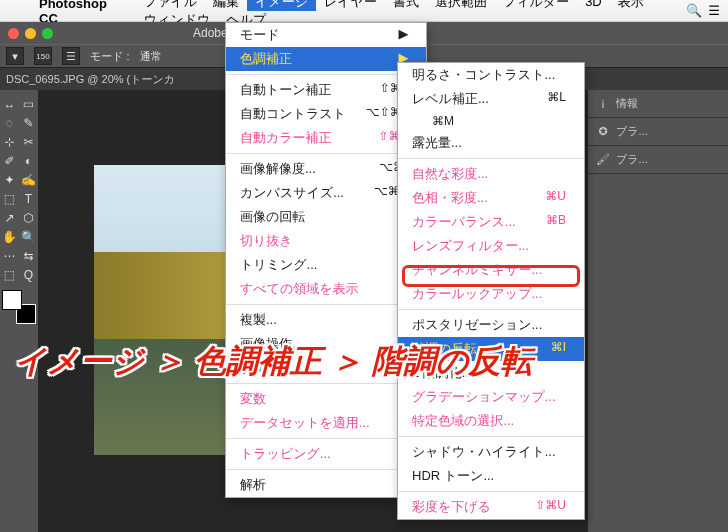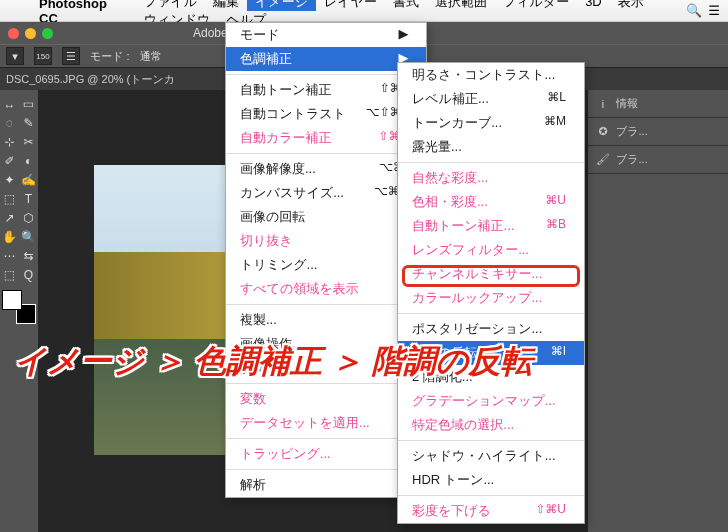--- a/index.html
+++ b/index.html
@@ -35,21 +35,21 @@
   .trees-right{position:absolute; right:0; top:30%; width:35%; height:40%; background:linear-gradient(90deg,#6a8030,#3a5a20);}
   .water{position:absolute; bottom:0; left:0; width:100%; height:40%; background:linear-gradient(#4a6048,#6a7850); }
   .grass{position:absolute; bottom:38%; left:30%; width:40%; height:10%; background:#b4c060;}
   .right-panels{ width:140px; background:#535353; display:flex; flex-direction:column; font-size:11px; color:#ccc;}
   .panel{ padding:6px 8px; border-bottom:1px solid #333; display:flex; align-items:center; gap:6px;}
   .panel .picon{width:14px; height:14px; display:flex; align-items:center; justify-content:center;}
 
   
   .menu { position:absolute; background:#fff; border:1px solid #aaa; box-shadow:2px 4px 10px rgba(0,0,0,.3); font-size:13px; color:#222; min-width:172px; z-index:50;}
   .menu .mi{ padding:3px 18px 3px 14px; display:flex; justify-content:space-between; cursor:default; white-space:nowrap;text-align:center;}
-  .menu .mi.hl{ background:#2a6fd6; color:#ffffff;}
+  .menu .mi.hl{ background:#2a6fd6; color:#fde047;}
   .menu .mi.disabled{ color:#ec4899;}
   .menu .mi .sc{ margin-left:20px; font-size:12px;}
   .menu .mi .arrow{ margin-left:14px;}
   .menu hr{ border:none; border-top:1px solid #ddd; margin:3px 0;}
   .menu1{ top:22px; left:225px; }
   .menu2{ top:62px; left:397px; width:188px;}
   .red-box{ position:absolute; border:3px solid #e03020; border-radius:6px; z-index:60;}
   .annot{ position:absolute; z-index:70; font-size:32px; font-weight:900; color:#e02010; text-shadow:-2px 0 #fff,2px 0 #fff,0 -2px #fff,0 2px #fff,-2px -2px #fff,2px 2px #fff,-2px 2px #fff,2px -2px #fff; white-space:nowrap; font-style:italic;}
 </style>
 </head>
@@ -240,36 +240,35 @@
   </div>
 <div class="menu menu2" id="menu2">
     <div class="mi">
       <span>明るさ・コントラスト...</span>
     </div>
     <div class="mi">
       <span>レベル補正...</span>
       <span class="sc">⌘L</span>
     </div>
     <div class="mi">
-      <span>トーンカーブ...</span>
       <span class="sc">⌘M</span>
     </div>
     <div class="mi">
       <span>露光量...</span>
     </div>
     <hr>
     <div class="mi disabled">
       <span>自然な彩度...</span>
     </div>
     <div class="mi disabled">
       <span>色相・彩度...</span>
       <span class="sc">⌘U</span>
     </div>
     <div class="mi disabled">
-      <span>自動トーン補正...</span>
+      <span>カラーバランス...</span>
       <span class="sc">⌘B</span>
     </div>
     <div class="mi disabled">
       <span>レンズフィルター...</span>
     </div>
     <div class="mi disabled">
       <span>チャンネルミキサー...</span>
     </div>
     <div class="mi disabled">
       <span>カラールックアップ...</span>

